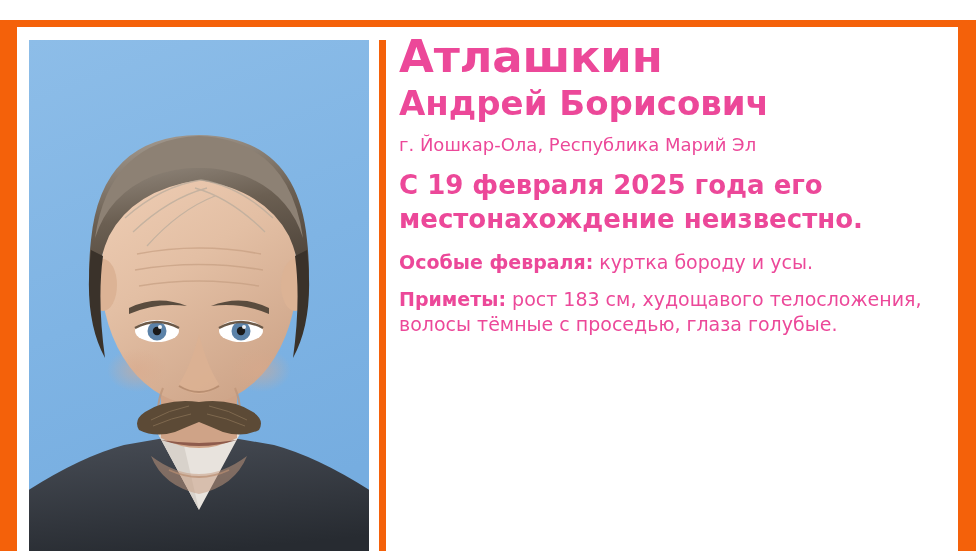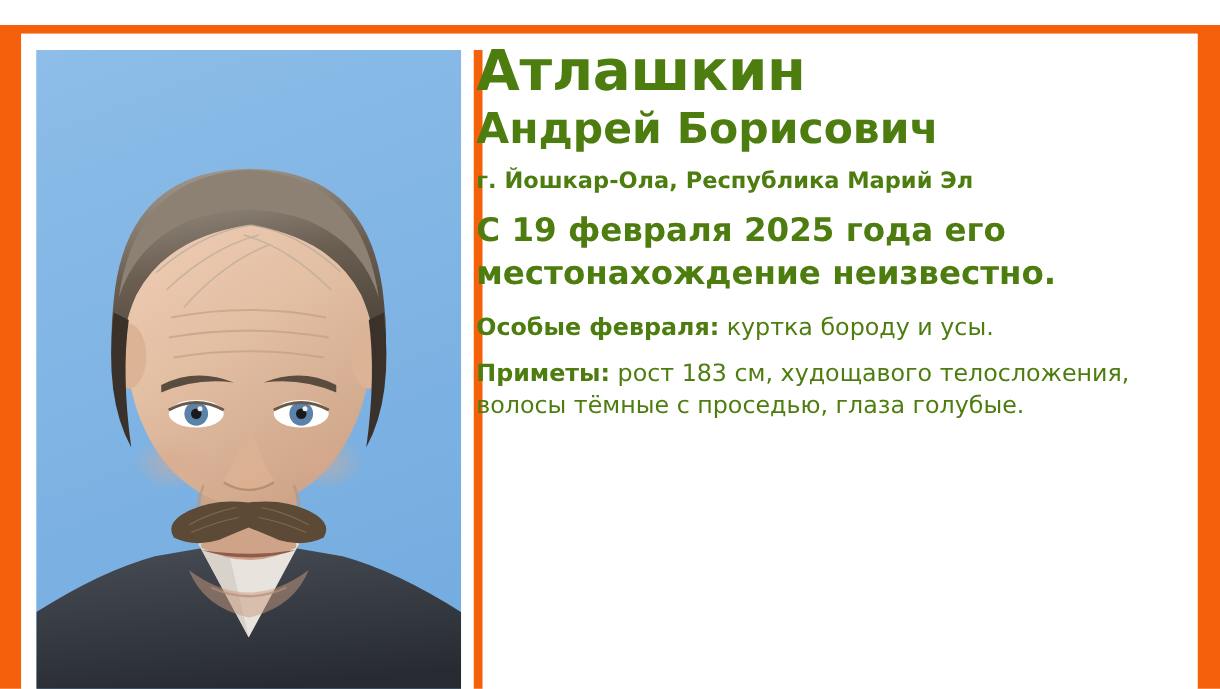--- a/index.html
+++ b/index.html
@@ -63,24 +63,24 @@
     left: 362px;
     top: 13px;
     width: 7px;
     height: 520px;
     background: #f4610a;
   }
 
   
   #text-col {
     position: absolute;
-    left: 364px;
+    left: 382px;
     top: 6px;
     width: 560px;
-    color: #4d7c0f;
+    color: #ec4899;
   }
 
   .surname {
     font-size: 45px;
     font-weight: bold;
     line-height: 1.08;
     letter-spacing: -0.2px;
     margin: 0;
   }
   .patronymic {
@@ -90,21 +90,21 @@
     margin: 2px 0 0 0;
   }
   .age {
     font-size: 21px;
     font-weight: bold;
     line-height: 1.2;
     margin: 10px 0 0 0;
   }
   .city {
     font-size: 18px;
-    font-weight: bold;
+    font-weight: normal;
     line-height: 1.25;
     margin: 12px 0 0 0;
   }
   .missing-since {
     font-size: 26px;
     font-weight: bold;
     line-height: 1.3;
     margin: 13px 0 0 0;
     max-width: 470px;
   }

